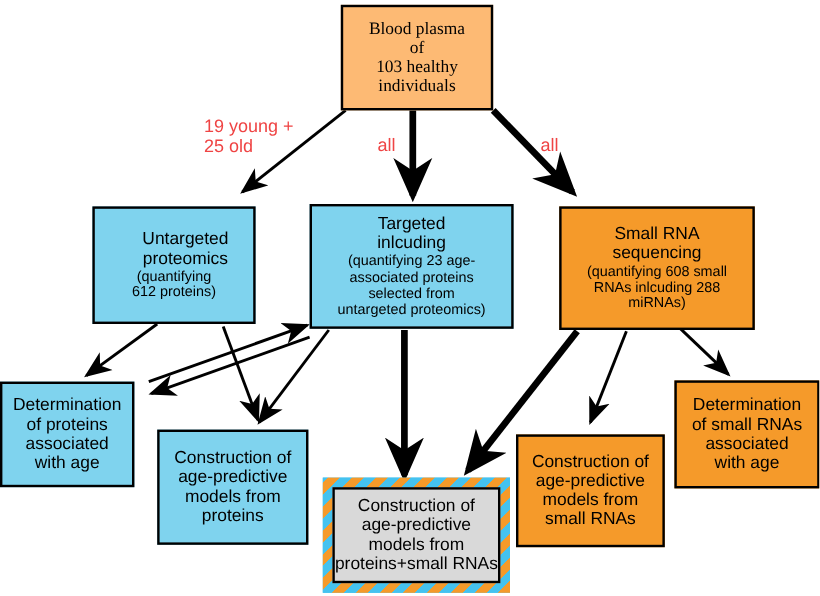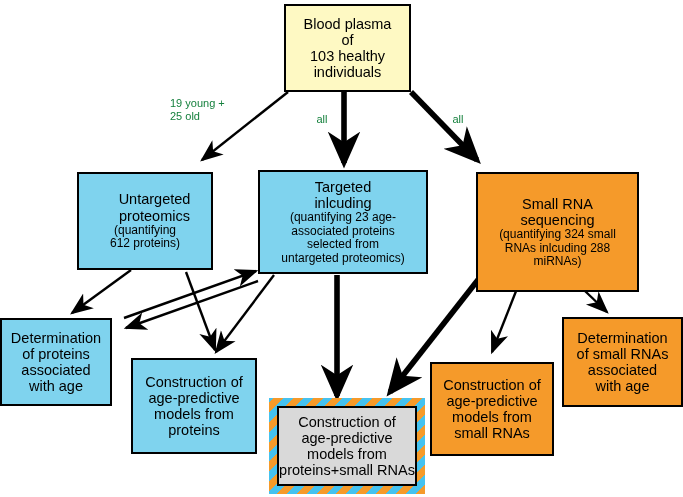--- a/index.html
+++ b/index.html
@@ -30,21 +30,21 @@
     color: #000000;
     line-height: 1.12;
     z-index: 3;
   }
   .node .main {
     font-size: 14.5px;
   }
   .node .sub {
     font-size: 12px;
   }
-  .node.gray  { background: #fef9c3; }
+  .node.gray  { background: #fdba74; font-family: Liberation Serif, serif; }
   .node.blue  { background: #7fd3ee; }
   .node.orange{ background: #f59a2a; }
 
   
   .node.striped {
     border: none;
     padding: 8px;
     background-image: repeating-linear-gradient(
         -45deg,
         #f59a2a 0px, #f59a2a 7px,
@@ -58,22 +58,22 @@
     border: 2px solid #000000;
     background: #d9d9d9;
     display: flex;
     flex-direction: column;
     align-items: center;
     justify-content: center;
     text-align: center;
   }
   .edge-label {
     position: absolute;
-    font-size: 11px;
-    color: #15803d;
+    font-size: 15px;
+    color: #ef4444;
     text-align: center;
     line-height: 1.15;
     white-space: pre-line;
     z-index: 4;
   }
   #edges {
     position: absolute;
     left: 0;
     top: 0;
     width: 683px;
@@ -137,24 +137,24 @@
 
   <div class="node blue" style="left:258px; top:170px; width:170px; height:104px;">
     <div class="main" style="white-space: pre-line;">Targeted
 inlcuding</div>
     <div class="sub" style="white-space: pre-line;">(quantifying 23 age-
 associated proteins
 selected from
 untargeted proteomics)</div>
   </div>
 
-  <div class="node orange" style="left:476px; top:172px; width:163px; height:120px;">
+  <div class="node orange" style="left:466px; top:172px; width:163px; height:103px;">
     <div class="main" style="white-space: pre-line;">Small RNA
 sequencing</div>
-    <div class="sub" style="white-space: pre-line;">(quantifying 324 small
+    <div class="sub" style="white-space: pre-line;">(quantifying 608 small
 RNAs inlcuding 288
 miRNAs)</div>
   </div>
 
   <div class="node blue" style="left:0px; top:318px; width:112px; height:88px;">
     <div class="main" style="white-space: pre-line;">Determination
 of proteins
 associated
 with age</div>
   </div>

